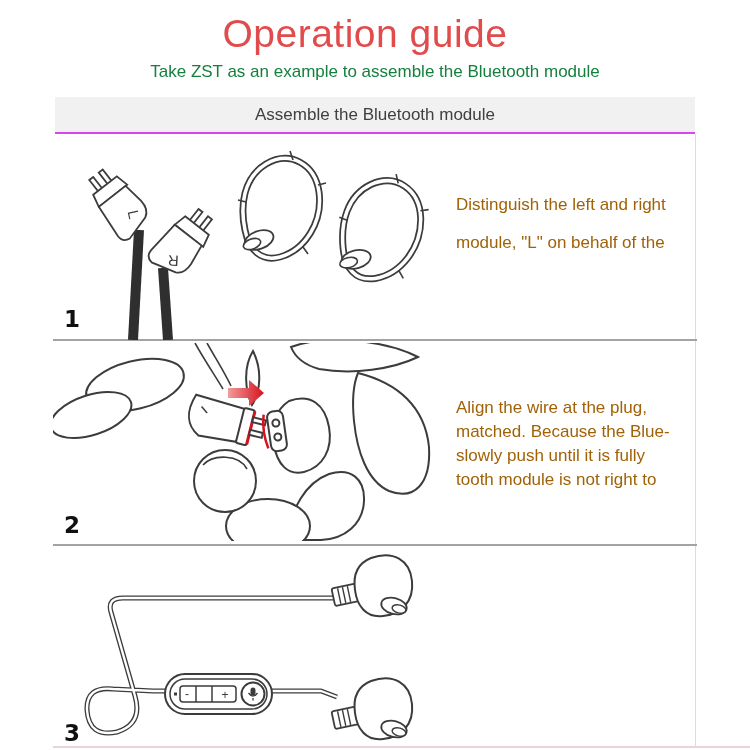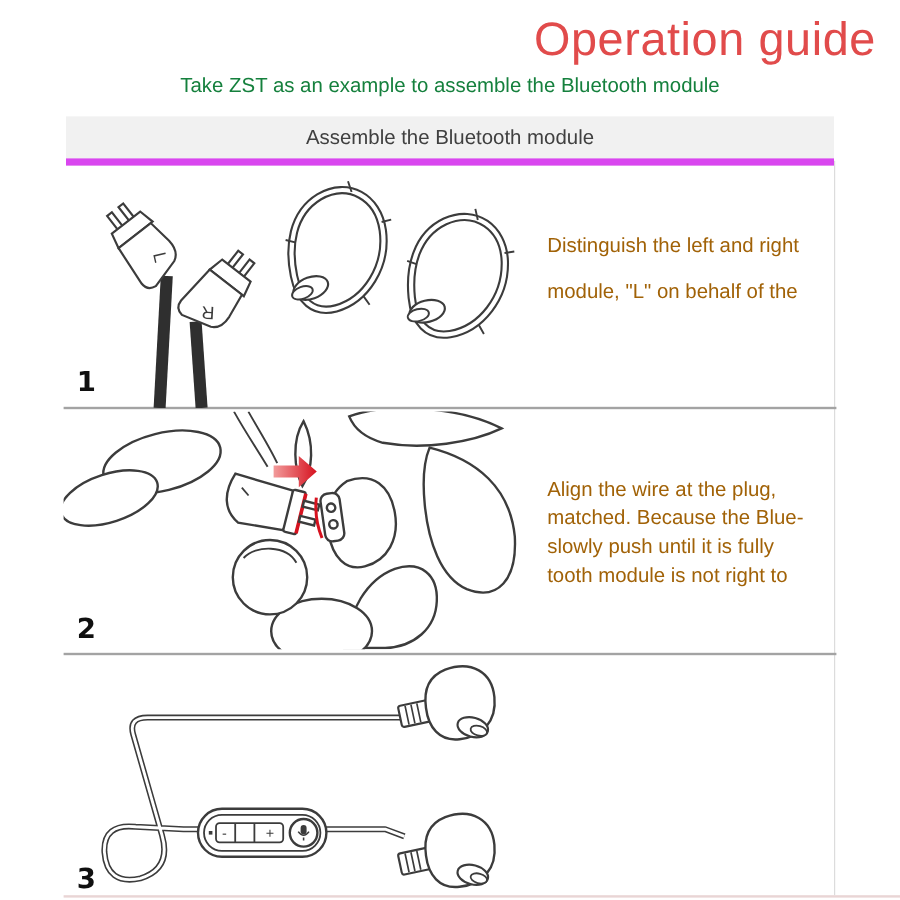--- a/index.html
+++ b/index.html
@@ -1,23 +1,23 @@
 <!DOCTYPE html>
 <html><head>
 <meta charset="utf-8">
 <style>
   html,body{margin:0;padding:0;background:#fff;}
   #canvas{position:relative;width:750px;height:750px;background:#ffffff;overflow:hidden;
           font-family:"Liberation Sans",sans-serif;}
   .abs{position:absolute;}
-  .title{top:12px;left:0;width:730px;text-align:right;font-size:39px;font-weight:300;
+  .title{top:12px;left:0;width:730px;text-align:center;font-size:39px;font-weight:300;
          color:#e14b4b;letter-spacing:0.5px;}
   .subtitle{top:62px;left:0;width:750px;text-align:center;font-size:17px;color:#15803d;}
   .bar{top:97px;left:55px;width:640px;height:35px;background:#f1f1f1;
-       border-bottom:6px solid #d946ef;}
+       border-bottom:2px solid #d946ef;}
   .bar-label{width:100%;text-align:center;line-height:35px;font-size:17px;color:#404040;}
   .right-border{top:134px;left:695px;width:1px;height:612px;background:#dcdcdc;}
   .divider{left:53px;width:644px;height:2px;background:#a3a3a3;}
   .bottom-line{top:746px;left:53px;width:697px;height:2px;background:#e9d5d5;}
   .step-num{left:64px;font-family:"DejaVu Sans","Liberation Sans",sans-serif;
             font-size:23px;font-weight:bold;color:#101010;}
   .step-text{left:456px;width:242px;font-size:17px;color:#a16207;}
   .lh-loose{line-height:38px;}
   .lh-tight{line-height:24px;}
   svg{display:block;}

